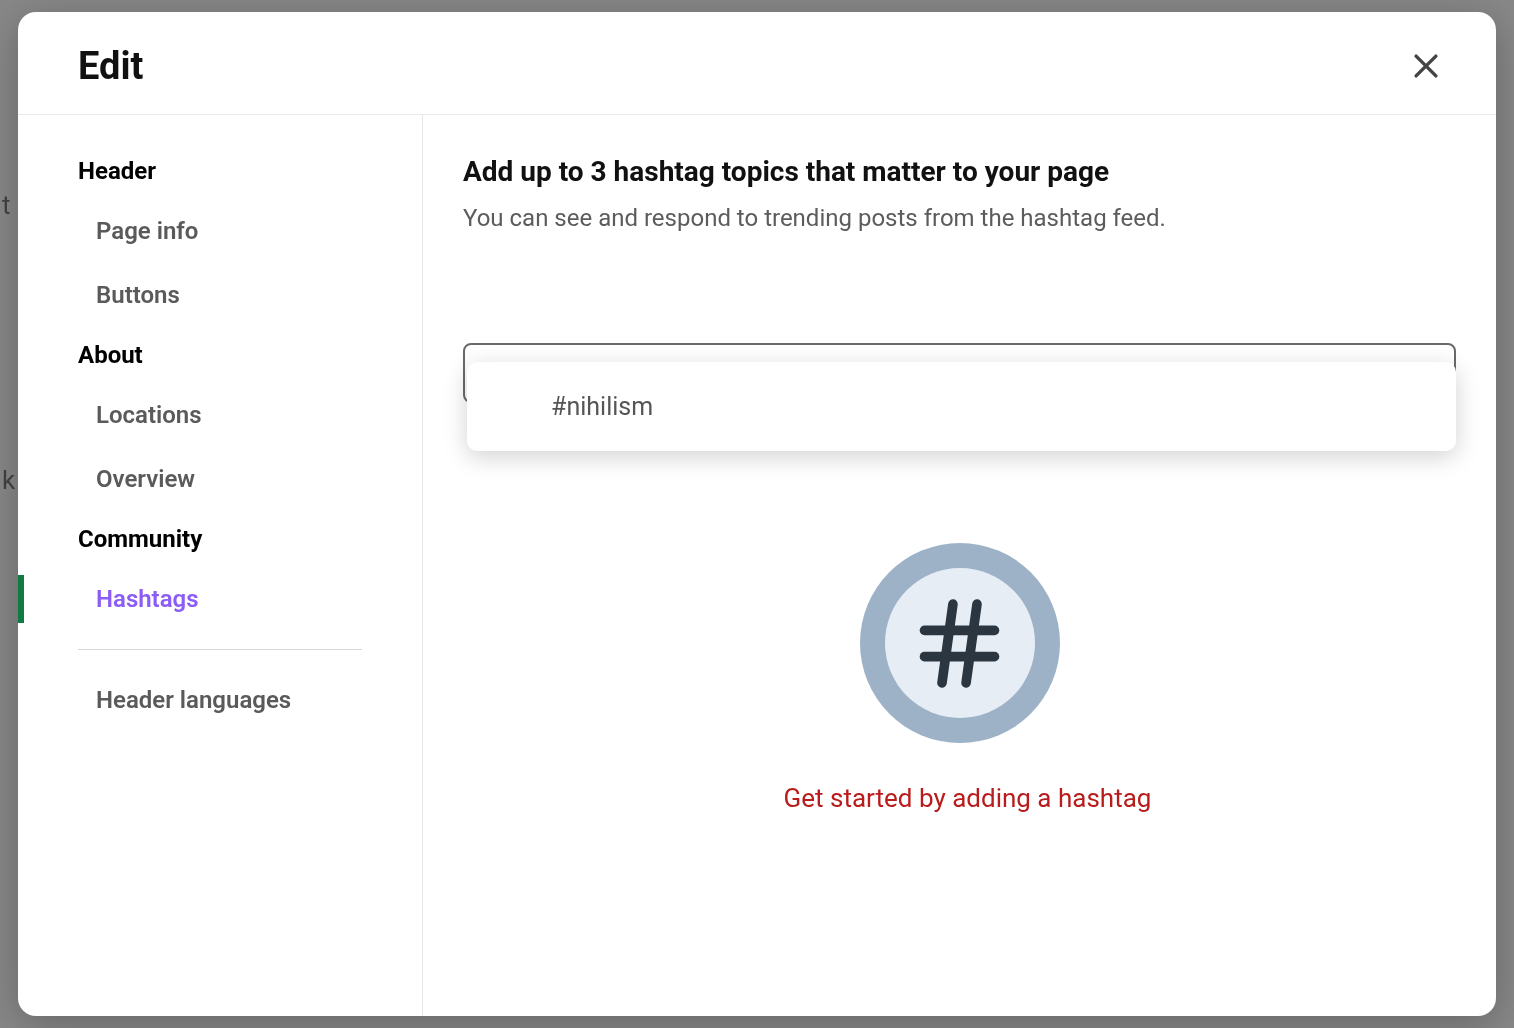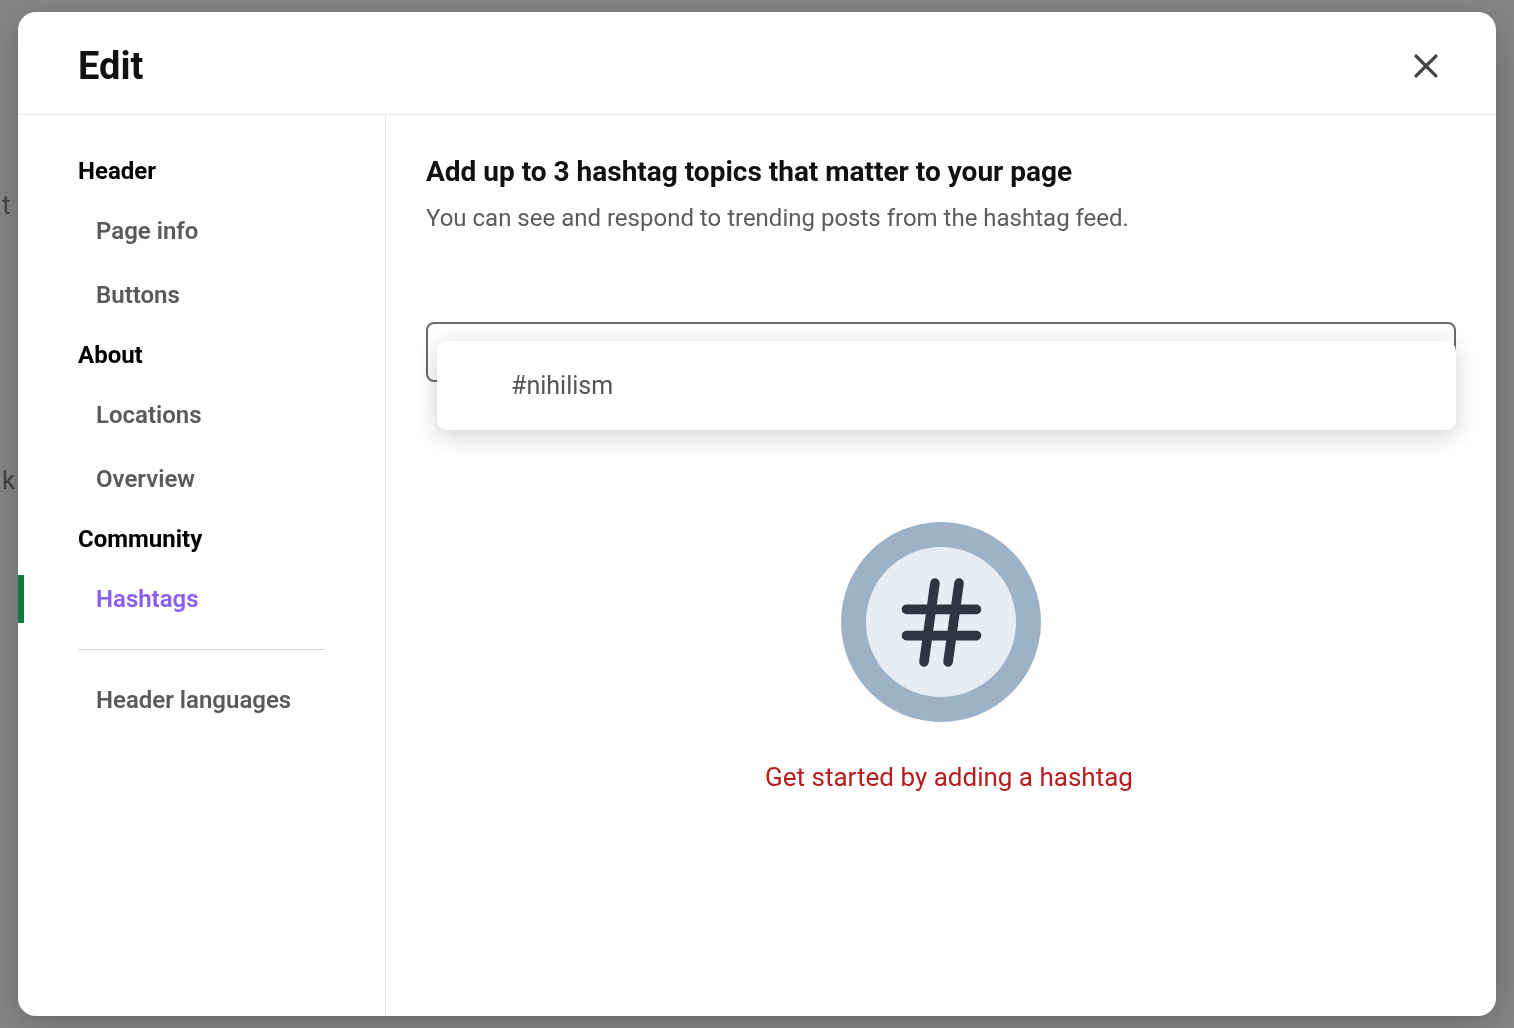--- a/index.html
+++ b/index.html
@@ -62,21 +62,21 @@
       height: 34px;
     }
 
     .modal-body {
       flex: 1;
       display: flex;
       overflow: hidden;
     }
 
     .sidebar {
-      width: 368px;
+      width: 405px;
       border-right: 1px solid #e5e5e5;
       padding: 28px 0 28px 0;
       overflow-y: auto;
     }
 
     .section-header {
       font-size: 24px;
       font-weight: 700;
       color: #000;
       padding: 14px 60px 14px 60px;
@@ -122,47 +122,47 @@
     .content-title {
       font-size: 28px;
       font-weight: 700;
       color: #111;
       margin-bottom: 16px;
     }
 
     .content-subtitle {
       font-size: 24px;
       color: #5c5c5c;
-      margin-bottom: 47px;
+      margin-bottom: 68px;
     }
 
     .search-wrapper {
       position: relative;
     }
 
     .search-input {
       width: 100%;
       padding: 14px 20px 14px 68px;
       font-size: 24px;
       border: 2px solid #6a6a6a;
       border-radius: 8px;
       color: #333;
       outline: none;
       margin-top: 43px;
     }
 
     .dropdown {
       position: absolute;
-      left: 11px;
+      left: 4px;
       right: 0;
       top: 62px;
       background: #fff;
       border-radius: 10px;
       box-shadow: 0 6px 24px rgba(0,0,0,0.18);
-      padding: 8px 6px;
+      padding: 8px 16px;
       z-index: 10;
     }
 
     .dropdown-item {
       padding: 22px 20px 22px 68px;
       font-size: 25px;
       color: #555;
       cursor: pointer;
     }
 

